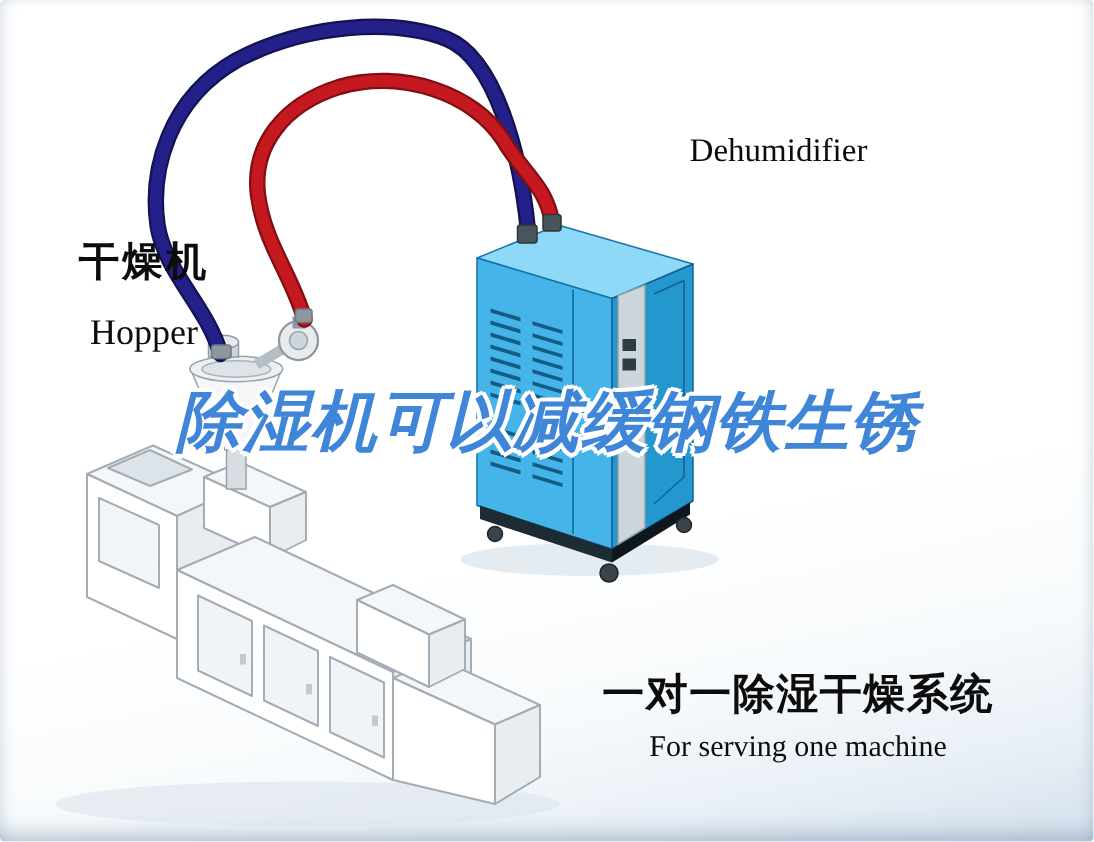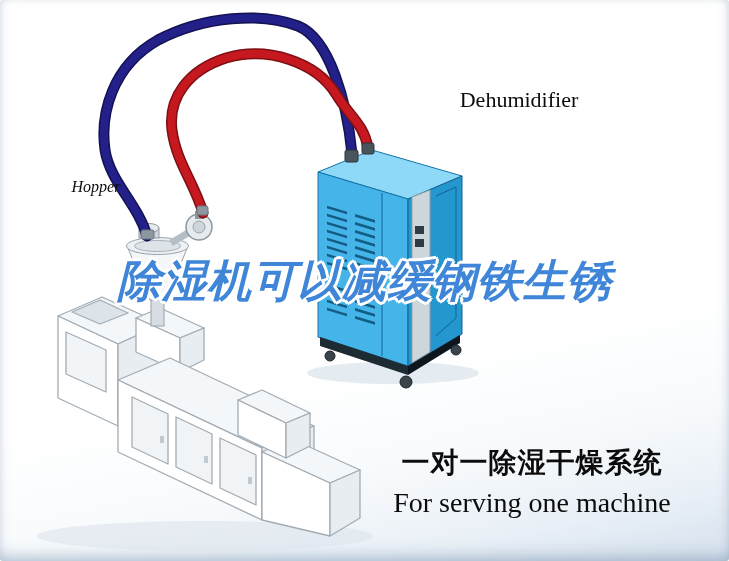--- a/index.html
+++ b/index.html
@@ -13,27 +13,27 @@
       inset 0 6px 8px -7px rgba(190,203,216,.45);
     border-radius:3px;
     font-family:"Liberation Sans",sans-serif;
   }
   .scene{position:absolute;left:0;top:0;width:729px;height:561px;}
   .label-block{position:absolute;text-align:center;color:#0c0c0c;line-height:1.15;}
   .label-block .cn{font-family:"Liberation Sans",sans-serif;font-weight:700;}
   .label-block .en{font-family:"Liberation Serif",serif;margin-top:19px;}
   #dryer-label{left:40px;top:159px;width:112px;}
   #dryer-label .cn{font-size:27px;letter-spacing:2px;}
-  #dryer-label .en{font-size:16px;font-style:italic;}
+  #dryer-label .en{font-size:24px;}
   #dehumidifier-label{left:436px;top:68px;width:166px;}
   #dehumidifier-label .cn{font-size:31px;letter-spacing:2px;}
   #dehumidifier-label .en{font-size:22px;}
   #system-label{left:388px;top:447px;width:288px;}
   #system-label .cn{font-size:28px;letter-spacing:1px;}
-  #system-label .en{font-size:28px;margin-top:8px;text-align:center;}
+  #system-label .en{font-size:20px;margin-top:8px;text-align:center;}
   .headline{
     position:absolute;left:0;top:252px;width:729px;text-align:center;
     font-family:"Liberation Serif",serif;font-style:italic;font-weight:700;
     font-size:44px;color:#3f86d8;letter-spacing:1px;
     text-shadow:-2px -2px 0 #fff,2px -2px 0 #fff,-2px 2px 0 #fff,2px 2px 0 #fff,
                 -3px 0 0 #fff,3px 0 0 #fff,0 -3px 0 #fff,0 3px 0 #fff;
   }
 </style>
 </head>
 <body>
@@ -119,20 +119,21 @@
 
     <g>
       <rect x="345" y="150" width="13" height="12" rx="2" fill="#49555d" stroke="#2c3539"></rect>
       <rect x="362" y="143" width="12" height="11" rx="2" fill="#49555d" stroke="#2c3539"></rect>
       <rect x="141" y="230" width="13" height="9" rx="2" fill="#8d979f" stroke="#6d777f"></rect>
       <rect x="197" y="206" width="11" height="9" rx="2" fill="#8d979f" stroke="#6d777f"></rect>
     </g>
   </svg>
 
   <div class="label-block" id="dryer-label">
+    <div class="cn">干燥机</div>
     <div class="en">Hopper</div>
   </div>
 
   <div class="label-block" id="dehumidifier-label">
     <div class="en">Dehumidifier</div>
   </div>
 
   <div class="headline">除湿机可以减缓钢铁生锈</div>
 
   <div class="label-block" id="system-label">

